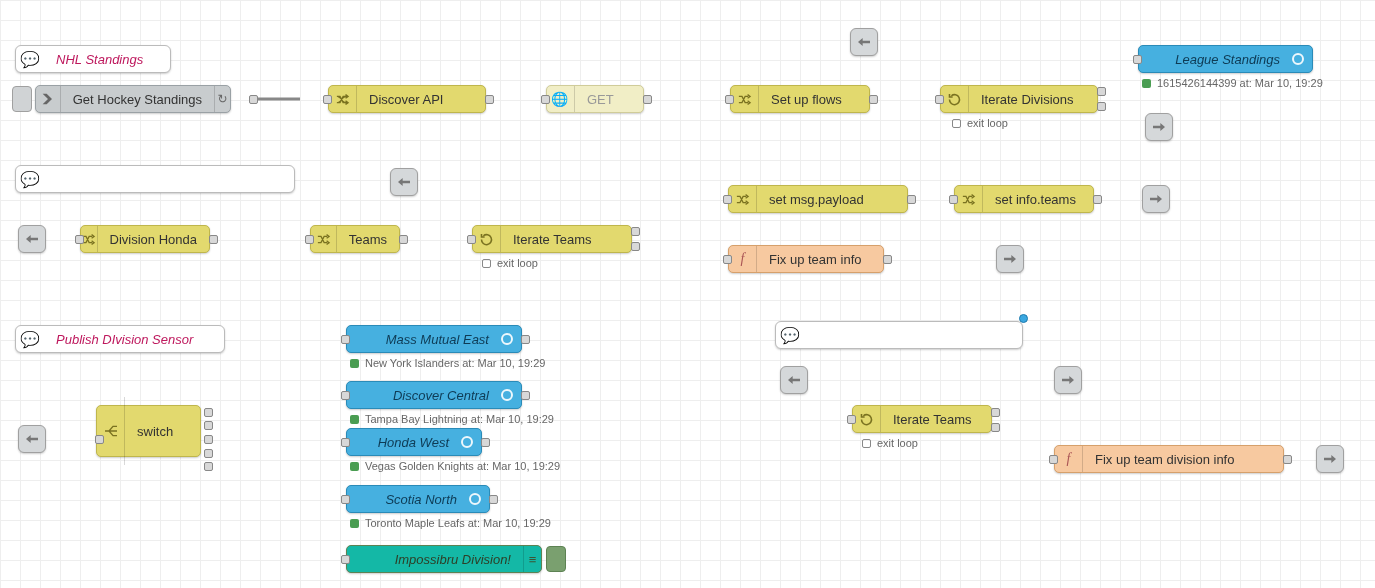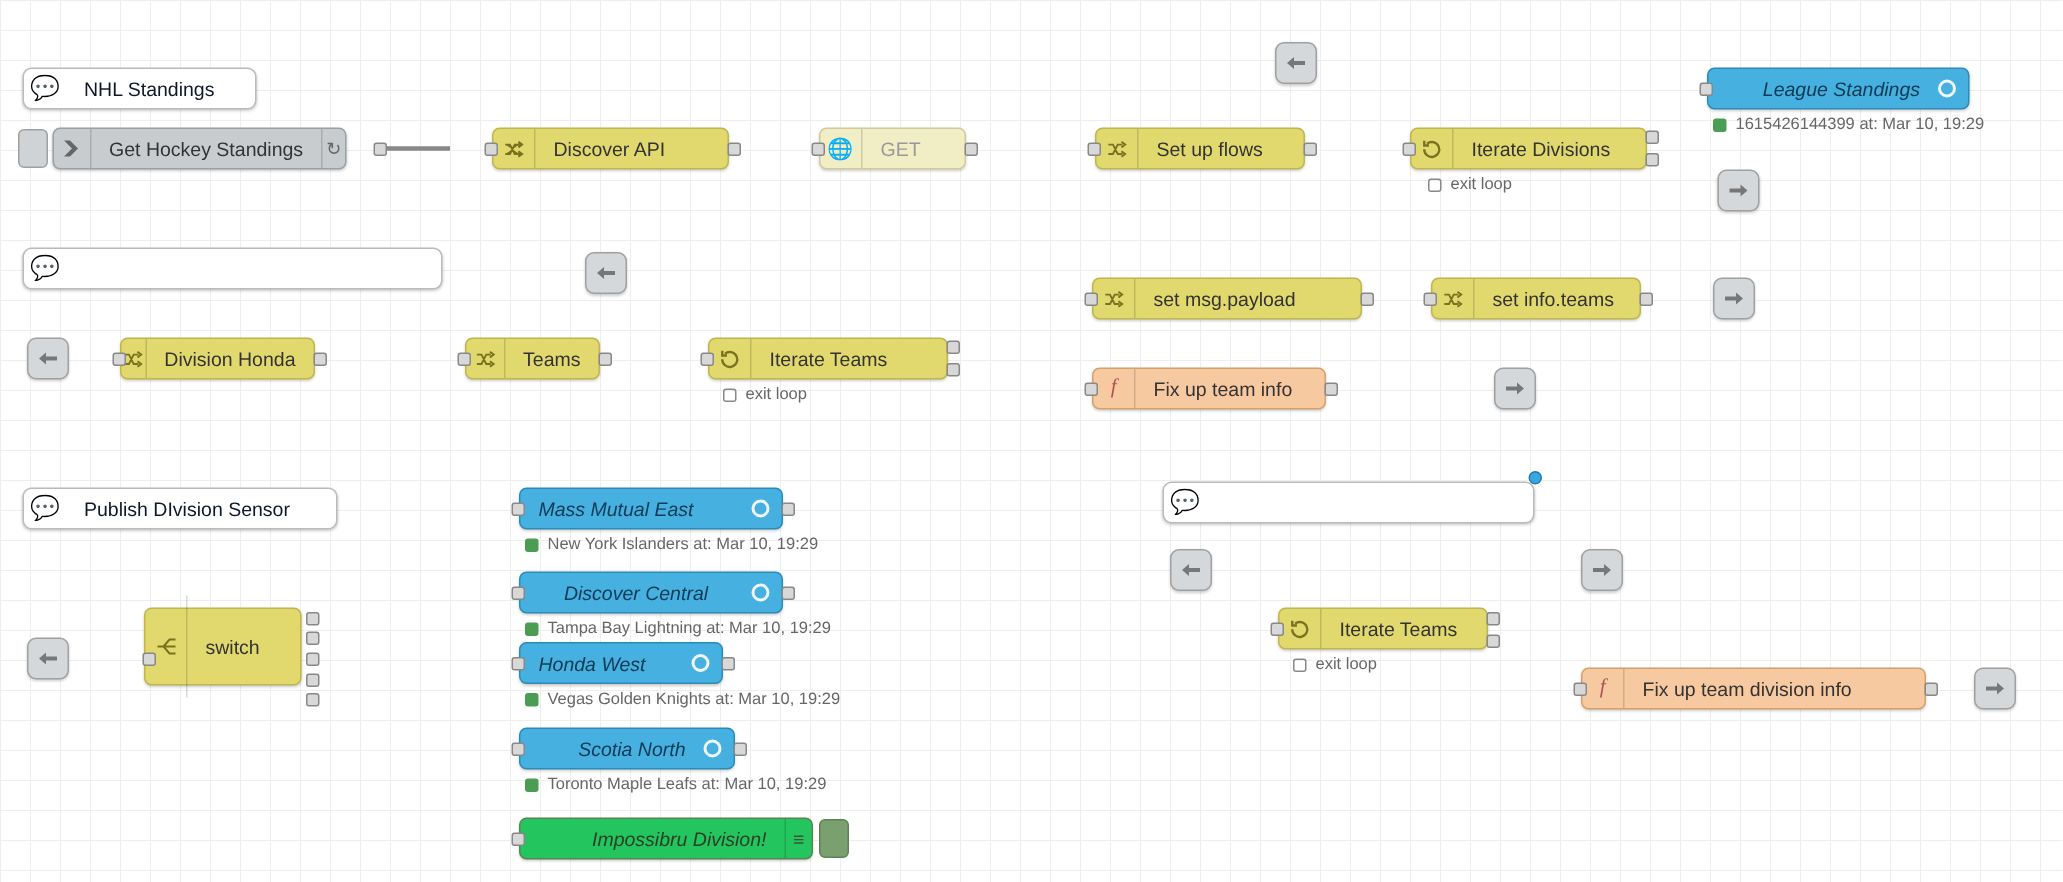--- a/index.html
+++ b/index.html
@@ -51,25 +51,25 @@
     color: #333;
     white-space: nowrap;
   }
   .node.blue { background: #46b0e0; border: 1px solid #2a8bb8; }
   .node.blue .label { font-style: italic; color: #0e3b55; font-weight: 500;}
   .node.yellow { background: #e2d96e; border: 1px solid #bfb64c; }
   .node.faded-yellow { background: #f1eec6; border: 1px solid #d0cc99; }
   .node.faded-yellow .label { color: #999; }
   .node.grey { background: #c8ccce; border: 1px solid #9aa1a5; }
   .node.orange { background: #f7c9a0; border: 1px solid #d6a06b; }
-  .node.green { background: #22c55e; border: 1px solid #5d8253; }
+  .node.green { background: #14b8a6; border: 1px solid #5d8253; }
   .node.green .label { font-style: italic; color: #2d3f27; }
   .node.comment { background: #fff; border: 1px solid #bbb; border-radius: 6px; }
   .node.comment .icon-slot { border-right: none; color: #888; font-size: 16px;}
-  .node.comment .label { color: #0f172a; }
+  .node.comment .label { color: #be185d; font-style: italic; }
 
   .node .radio {
     width: 12px; height: 12px; border-radius: 50%;
     border: 2px solid rgba(255,255,255,.9);
     background: transparent;
     margin-right: 8px;
   }
   .tiny-btn {
     position: absolute;
     width: 20px; height: 26px;
@@ -358,43 +358,43 @@
   <div class="label">switch</div>
 </div>
 <div class="port" style="left:95px; top:435px"></div>
 <div class="port" style="left:204px; top:408px"></div>
 <div class="port" style="left:204px; top:421px"></div>
 <div class="port" style="left:204px; top:435px"></div>
 <div class="port" style="left:204px; top:449px"></div>
 <div class="port" style="left:204px; top:462px"></div>
 
 <div class="node blue" style="left:346px; top:325px; width:176px">
-  <div class="label" style="text-align:left">Mass Mutual East</div>
+  <div class="label" style="text-align:right">Mass Mutual East</div>
   <div class="radio"></div>
 </div>
 <div class="port" style="left:341px; top:335px"></div>
 <div class="port" style="left:521px; top:335px"></div>
 <div class="status" style="left:350px; top:357px">
   <div class="sq"></div>
     <span>New York Islanders at: Mar 10, 19:29</span>
 </div>
 
 <div class="node blue" style="left:346px; top:381px; width:176px">
-  <div class="label" style="text-align:center">Discover Central</div>
+  <div class="label" style="text-align:right">Discover Central</div>
   <div class="radio"></div>
 </div>
 <div class="port" style="left:341px; top:391px"></div>
 <div class="port" style="left:521px; top:391px"></div>
 <div class="status" style="left:350px; top:413px">
   <div class="sq"></div>
     <span>Tampa Bay Lightning at: Mar 10, 19:29</span>
 </div>
 
 <div class="node blue" style="left:346px; top:428px; width:136px">
-  <div class="label" style="">Honda West</div>
+  <div class="label" style="text-align:right">Honda West</div>
   <div class="radio"></div>
 </div>
 <div class="port" style="left:341px; top:438px"></div>
 <div class="port" style="left:481px; top:438px"></div>
 <div class="status" style="left:350px; top:460px">
   <div class="sq"></div>
     <span>Vegas Golden Knights at: Mar 10, 19:29</span>
 </div>
 
 <div class="node blue" style="left:346px; top:485px; width:144px">

